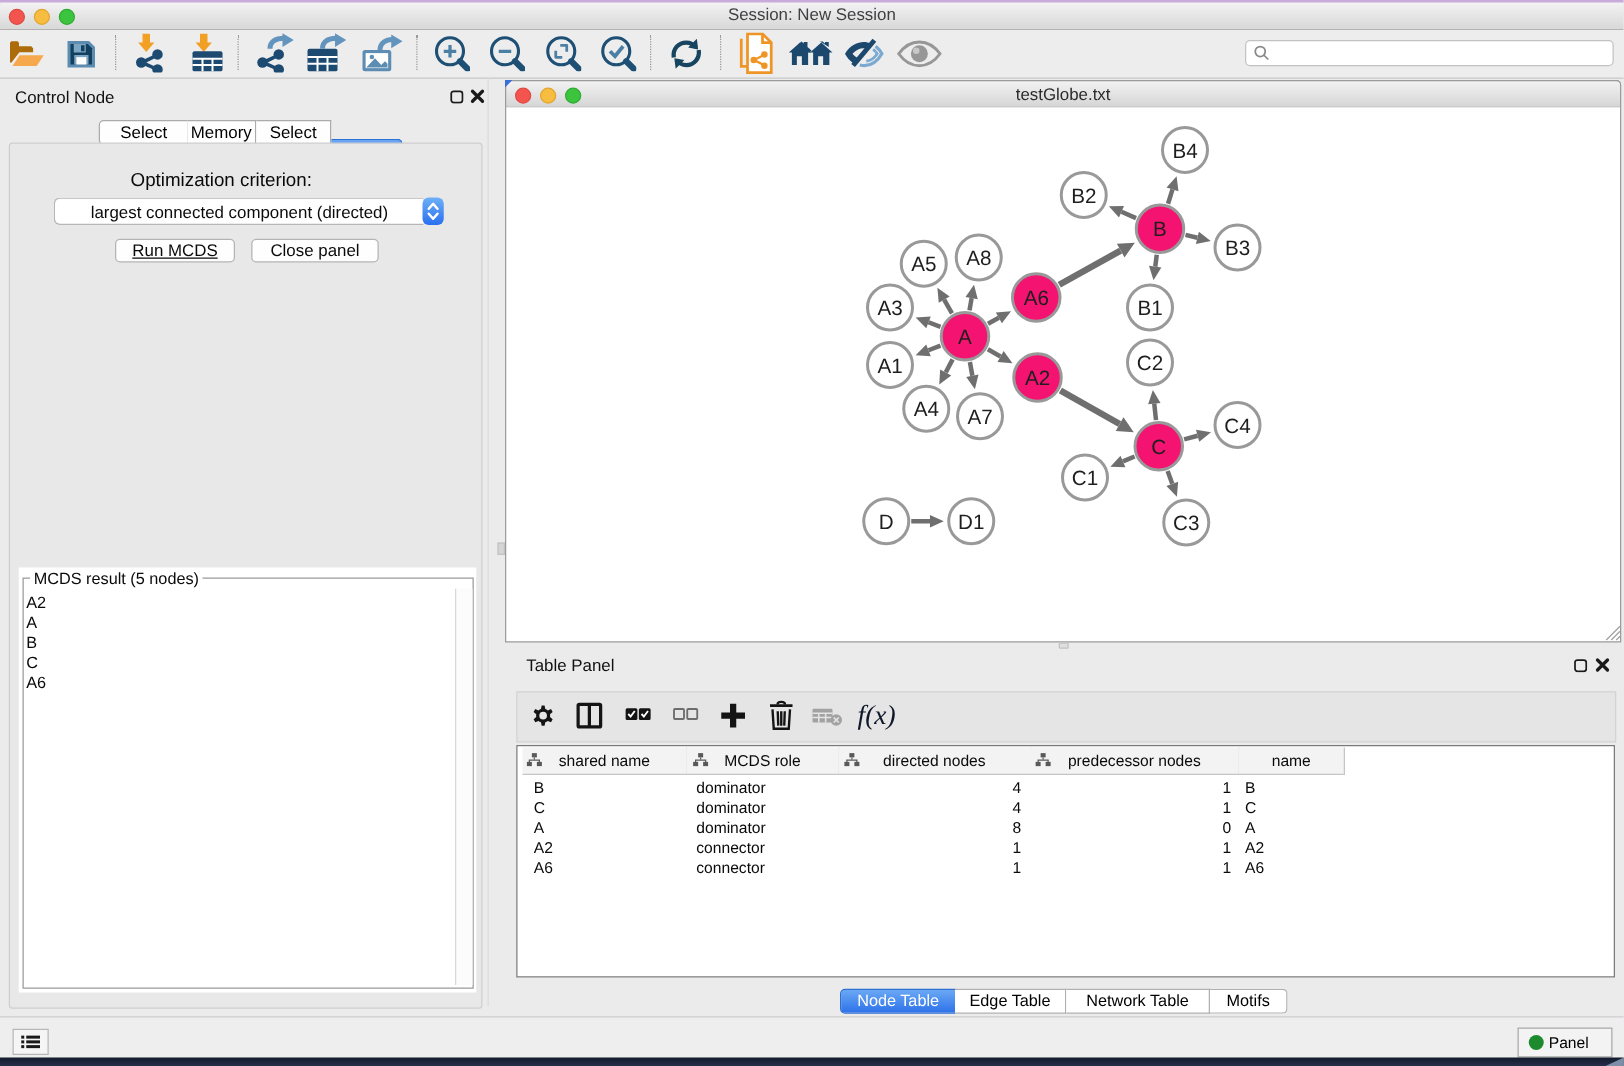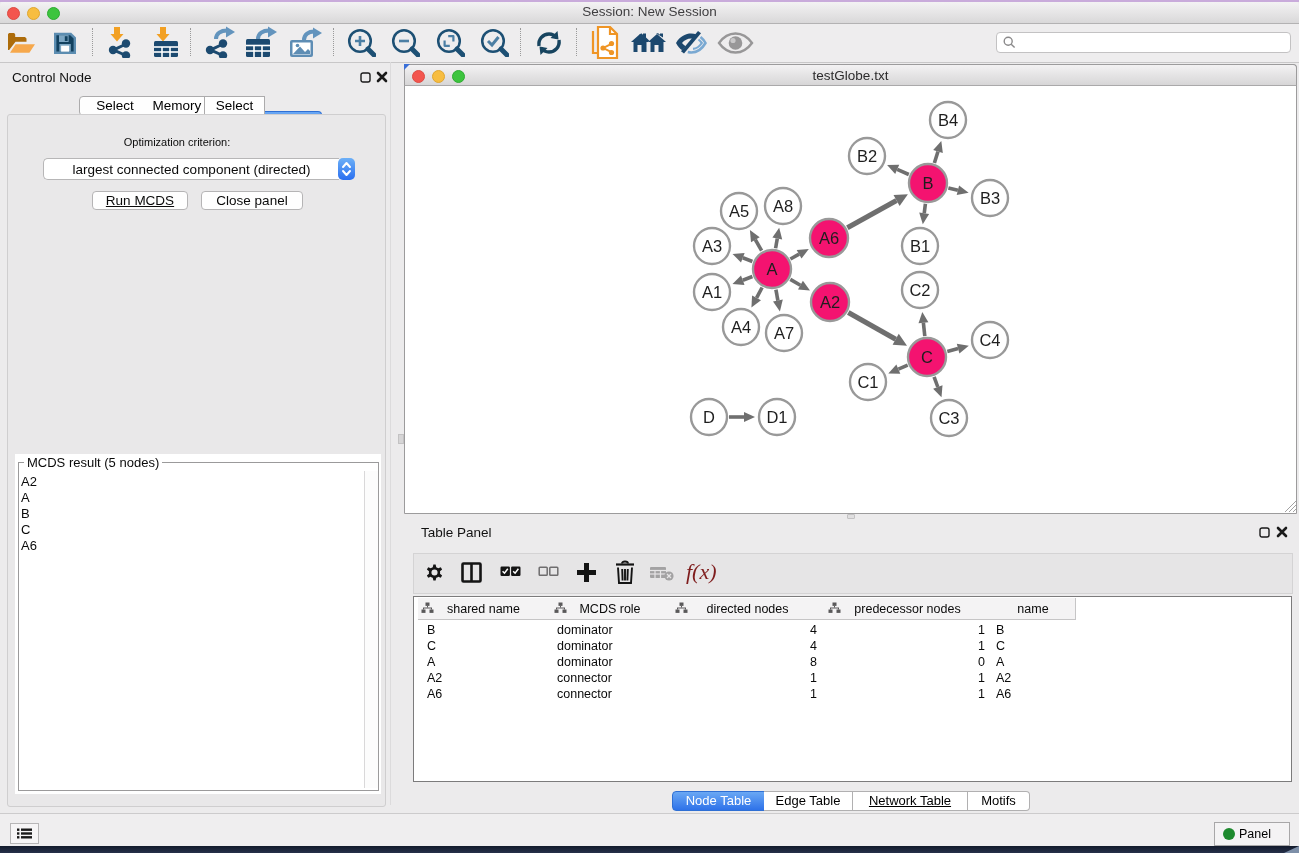--- a/index.html
+++ b/index.html
@@ -17,21 +17,21 @@
 #searchbox{left:996px;top:32px;width:293px;height:19px;background:#fff;
  border:1px solid #c3c2c3;border-radius:4px;}
 
 #cp-title{left:12px;top:70px;font-size:13.5px;color:#111;}
 .winbtn{position:absolute;}
 .tab{position:absolute;top:96px;height:18px;background:#fefefe;border:1px solid #acabac;
  border-left:none;color:#000;font-size:13.5px;text-align:center;line-height:18px;}
 .tabsel{background:linear-gradient(#6aa8f4,#2e72e9);color:#fff;border-color:#2e6fd4;}
 #cp-panel{left:7px;top:114px;width:377px;height:691px;background:#e9e8e9;
  border:1px solid #cfcecf;border-radius:3px;}
-#optlabel{left:0px;top:136px;width:354px;text-align:center;font-size:11px;color:#0a0a0a;}
+#optlabel{left:0px;top:136px;width:354px;text-align:center;font-size:15px;color:#0a0a0a;}
 #combo{left:43px;top:158px;width:295px;height:20px;background:#fff;border:1px solid #b7b6b7;
  border-radius:5px 0 0 5px;border-right:none;font-size:13.5px;color:#0a0a0a;text-align:center;line-height:21px;}
 #combocap{left:338px;top:158px;width:17px;height:22px;border-radius:5px;
  background:linear-gradient(#6db0f7,#2a6ff0);}
 .btn{position:absolute;top:191px;height:17px;background:#fefefe;border:1px solid #b5b4b5;
  border-radius:4px;font-size:13.5px;color:#0a0a0a;text-align:center;line-height:17px;}
 #resbox{left:15px;top:454px;width:366px;height:340px;background:#fff;}
 #resborder{left:18px;top:462px;width:359px;height:327px;border:1px solid #9b9a9b;}
 #reslabel{left:24px;top:455px;background:#fff;padding:0 3px;font-size:13px;color:#0a0a0a;}
 .li{position:absolute;left:21px;font-size:13px;color:#0a0a0a;}
@@ -379,21 +379,21 @@
 </g>
 <g stroke="#e6e5e6" stroke-width="1.2">
       <line x1="1" y1="5.5" x2="17" y2="5.5"></line>
       <line x1="1" y1="9" x2="17" y2="9"></line>
       <line x1="6" y1="5.5" x2="6" y2="13"></line>
       <line x1="11.5" y1="5.5" x2="11.5" y2="13"></line>
     </g>
 <circle cx="20" cy="11" r="4.6" fill="#a3a2a3"></circle>
 <path d="M18 9 L22 13 M22 9 L18 13" stroke="#e6e5e6" stroke-width="1.3"></path>
 </svg>
-<div class="abs" style="left:686px;top:559px;font-family:'Liberation Serif',serif;font-style:italic;font-size:22px;color:#7f1d1d;text-align:center;">f(x)</div>
+<div class="abs" style="left:686px;top:559px;font-family:'Liberation Serif',serif;font-style:italic;font-size:22px;color:#0f172a;text-align:center;">f(x)</div>
 
 <div class="abs" id="tbl"></div>
 <div class="th" style="left:418px;width:131px;">shared name</div>
 <div class="th" style="left:549px;width:122px;">MCDS role</div>
 <div class="th" style="left:671px;width:153px;">directed nodes</div>
 <div class="th" style="left:824px;width:167px;">predecessor nodes</div>
 <div class="th" style="left:991px;width:84px;">name</div>
 <div class="abs" style="left:418px;top:619px;width:657px;height:1px;background:#c6c5c6;"></div>
 <svg class="abs" style="left:421px;top:602px" width="13" height="12" viewBox="0 0 13 12">
     <g fill="#5a595a">
@@ -452,21 +452,21 @@
 <div class="td" style="left:824px;top:671px;width:161px;text-align:right;">1</div>
 <div class="td" style="left:996px;top:671px;">A2</div>
 <div class="td" style="left:427px;top:687px;">A6</div>
 <div class="td" style="left:557px;top:687px;">connector</div>
 <div class="td" style="left:671px;top:687px;width:146px;text-align:right;">1</div>
 <div class="td" style="left:824px;top:687px;width:161px;text-align:right;">1</div>
 <div class="td" style="left:996px;top:687px;">A6</div>
 
 <div class="btab" style="left:672px;width:91px;border-left:1px solid #b1b0b1;border-radius:4px 0 0 4px;background:linear-gradient(#6aa8f4,#2e72e9);color:#fff;border-color:#2e6fd4;">Node Table</div>
 <div class="btab" style="left:764px;width:88px;">Edge Table</div>
-<div class="btab" style="left:853px;width:114px;text-decoration:underline;">Network Table</div>
+<div class="btab" style="left:853px;width:114px;">Network Table</div>
 <div class="btab" style="left:968px;width:61px;border-radius:0 4px 4px 0;">Motifs</div>
 
 <div class="abs" id="statusbar"></div>
 <div class="abs" id="listbtn"><svg width="27" height="19" viewBox="0 0 27 19">
       <g fill="#1a1a1a">
         <rect x="6" y="4.5" width="2.4" height="2.4"></rect>
         <rect x="10" y="4.5" width="11" height="2.4"></rect>
         <rect x="6" y="8.3" width="2.4" height="2.4"></rect>
         <rect x="10" y="8.3" width="11" height="2.4"></rect>
         <rect x="6" y="12.1" width="2.4" height="2.4"></rect>

